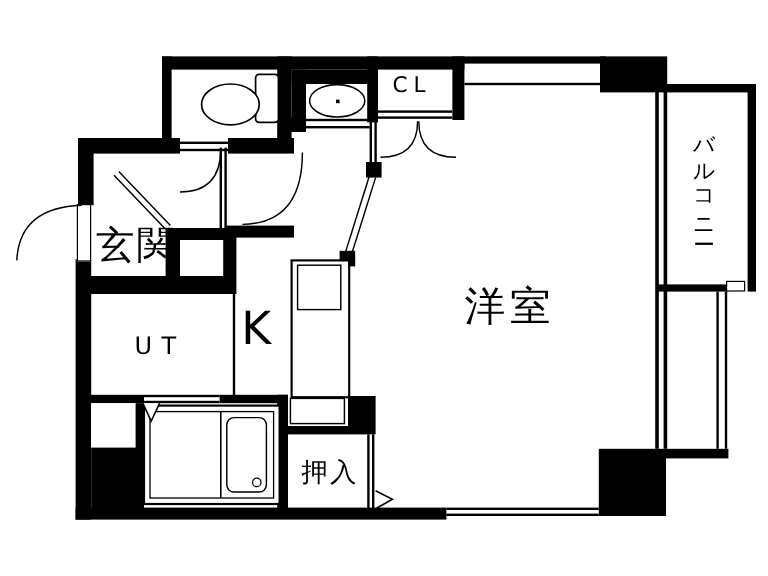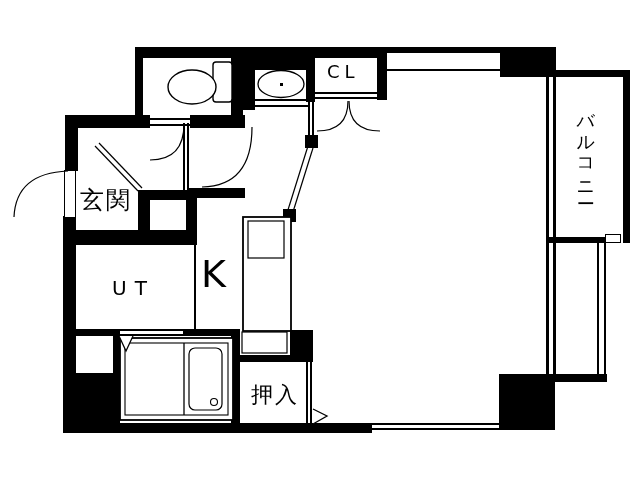--- a/index.html
+++ b/index.html
@@ -116,20 +116,21 @@
     <rect x="125" y="343" width="103" height="72" fill="none" stroke="#000" stroke-width="1.1"></rect>
     <line x1="184" y1="343" x2="184" y2="415" stroke="#000" stroke-width="1.3"></line>
     <rect x="189" y="348" width="33" height="62" rx="6" fill="#fff" stroke="#000" stroke-width="1.2"></rect>
     <circle cx="214" cy="402" r="3.5" fill="#fff" stroke="#000" stroke-width="1.1"></circle>
 
     <polyline points="119,336 126,351 133,336" fill="#fff" stroke="#000" stroke-width="1.3"></polyline>
 
     <polyline points="313,409 327,416 313,424" fill="#fff" stroke="#000" stroke-width="1.3"></polyline>
   </svg>
 
-  <div class="lbl" style="left:80px;top:187px;font-size:24px;letter-spacing:2px">玄関</div>
+  <div class="lbl" style="left:80px;top:187px;font-size:32px;letter-spacing:2px">玄関</div>
   <div class="lbl" style="left:112px;top:277px;font-size:20px;letter-spacing:8px">UT</div>
   <div class="lbl" style="left:201px;top:254px;font-size:38px">K</div>
+  <div class="lbl" style="left:387px;top:238px;font-size:34px;letter-spacing:4px">洋室</div>
   <div class="lbl" style="left:327px;top:62px;font-size:18px;letter-spacing:5px">CL</div>
   <div class="lbl" style="left:251px;top:383px;font-size:22px;letter-spacing:2px">押入</div>
   <div class="lbl vtext" style="left:576px;top:100px;font-size:18px;letter-spacing:3px">バルコニー</div>
 
 </div>
 
 </body></html>

